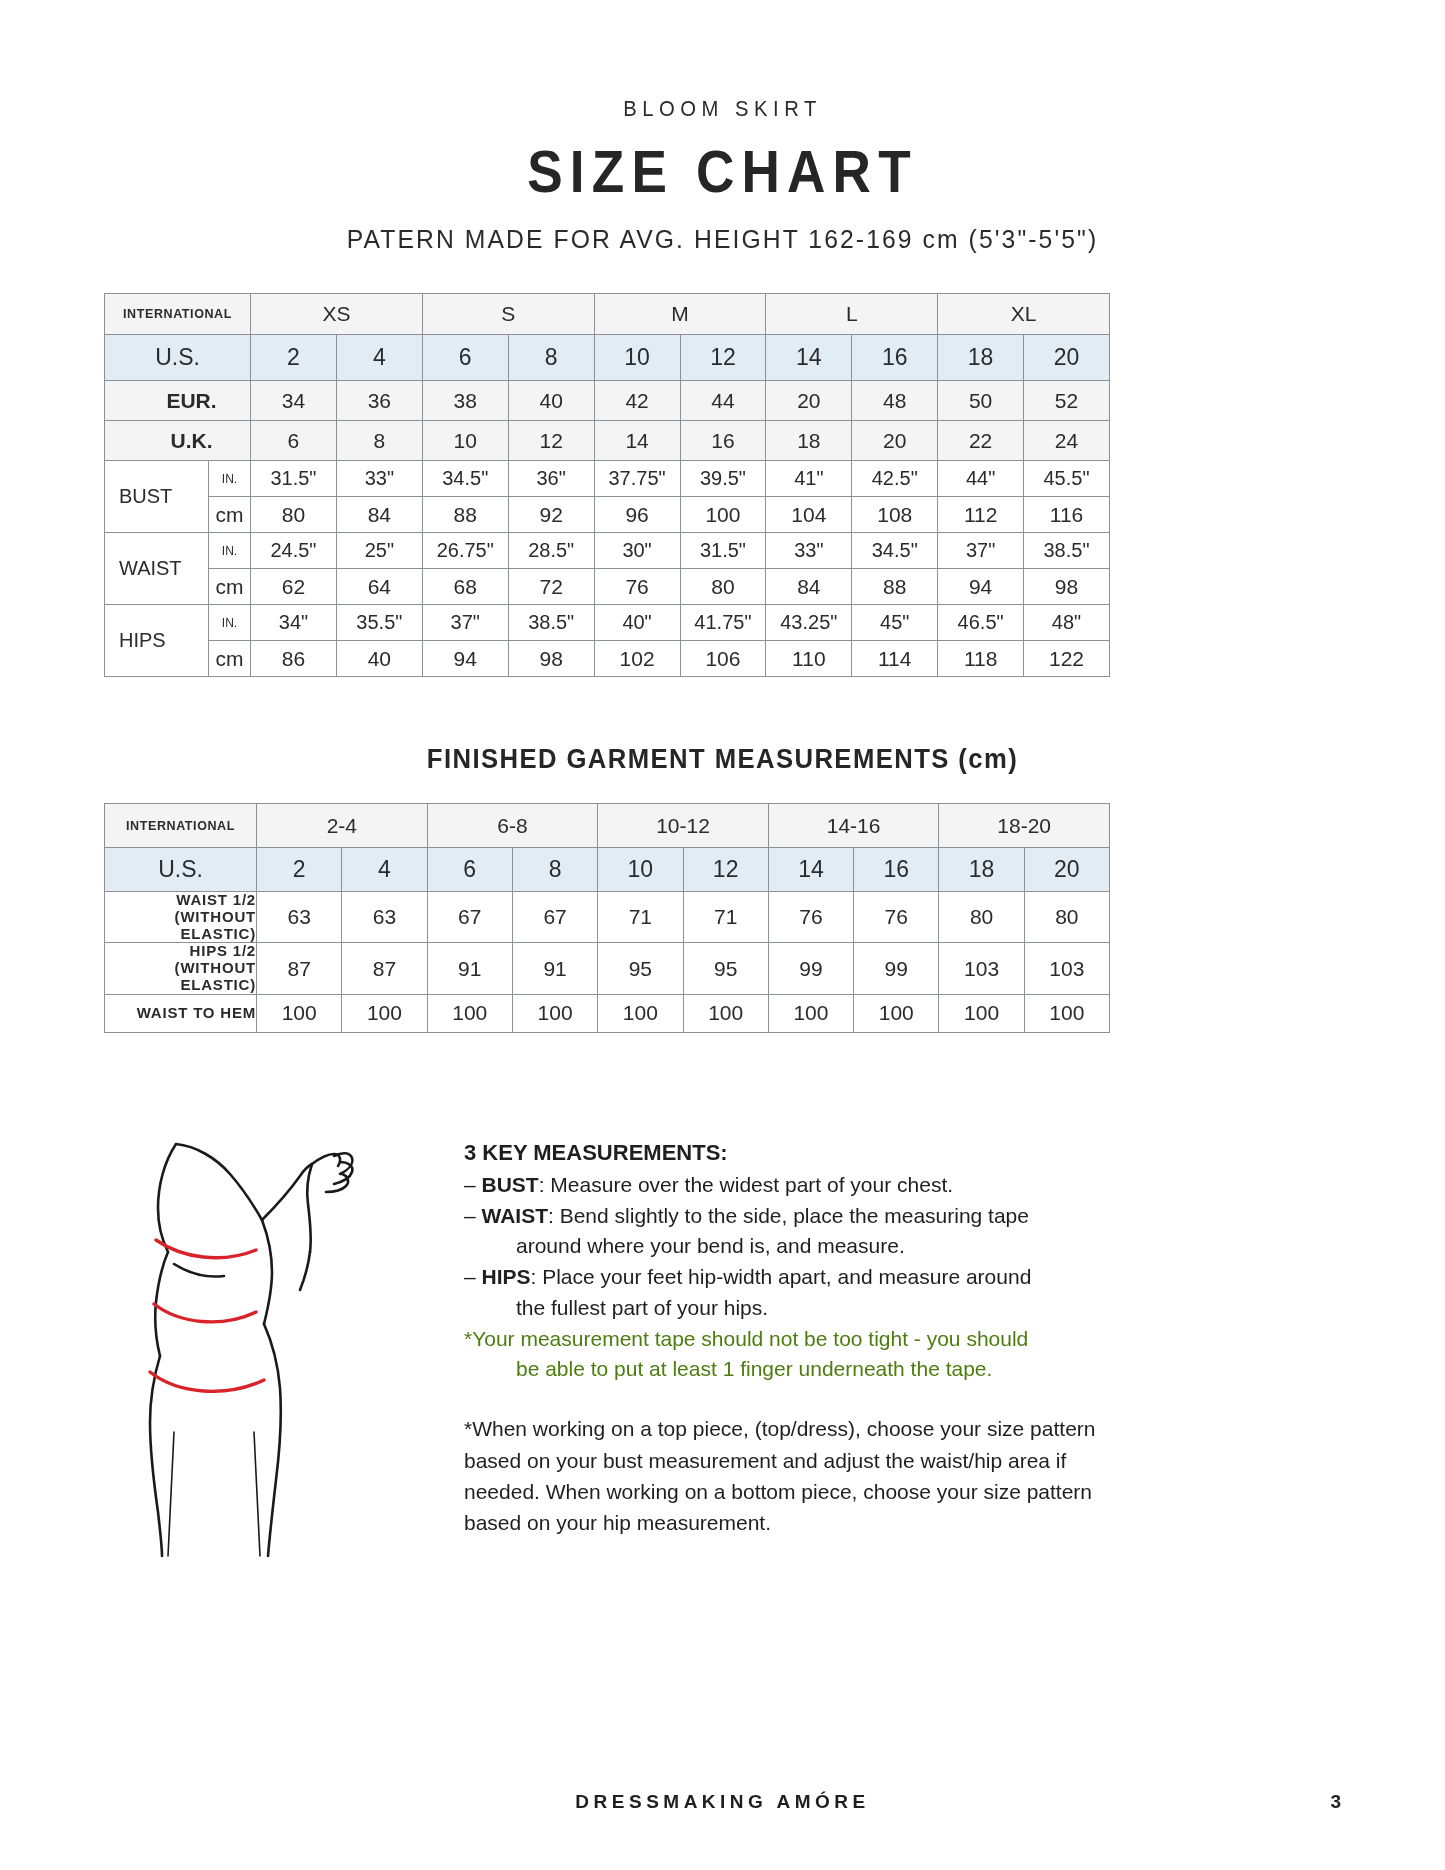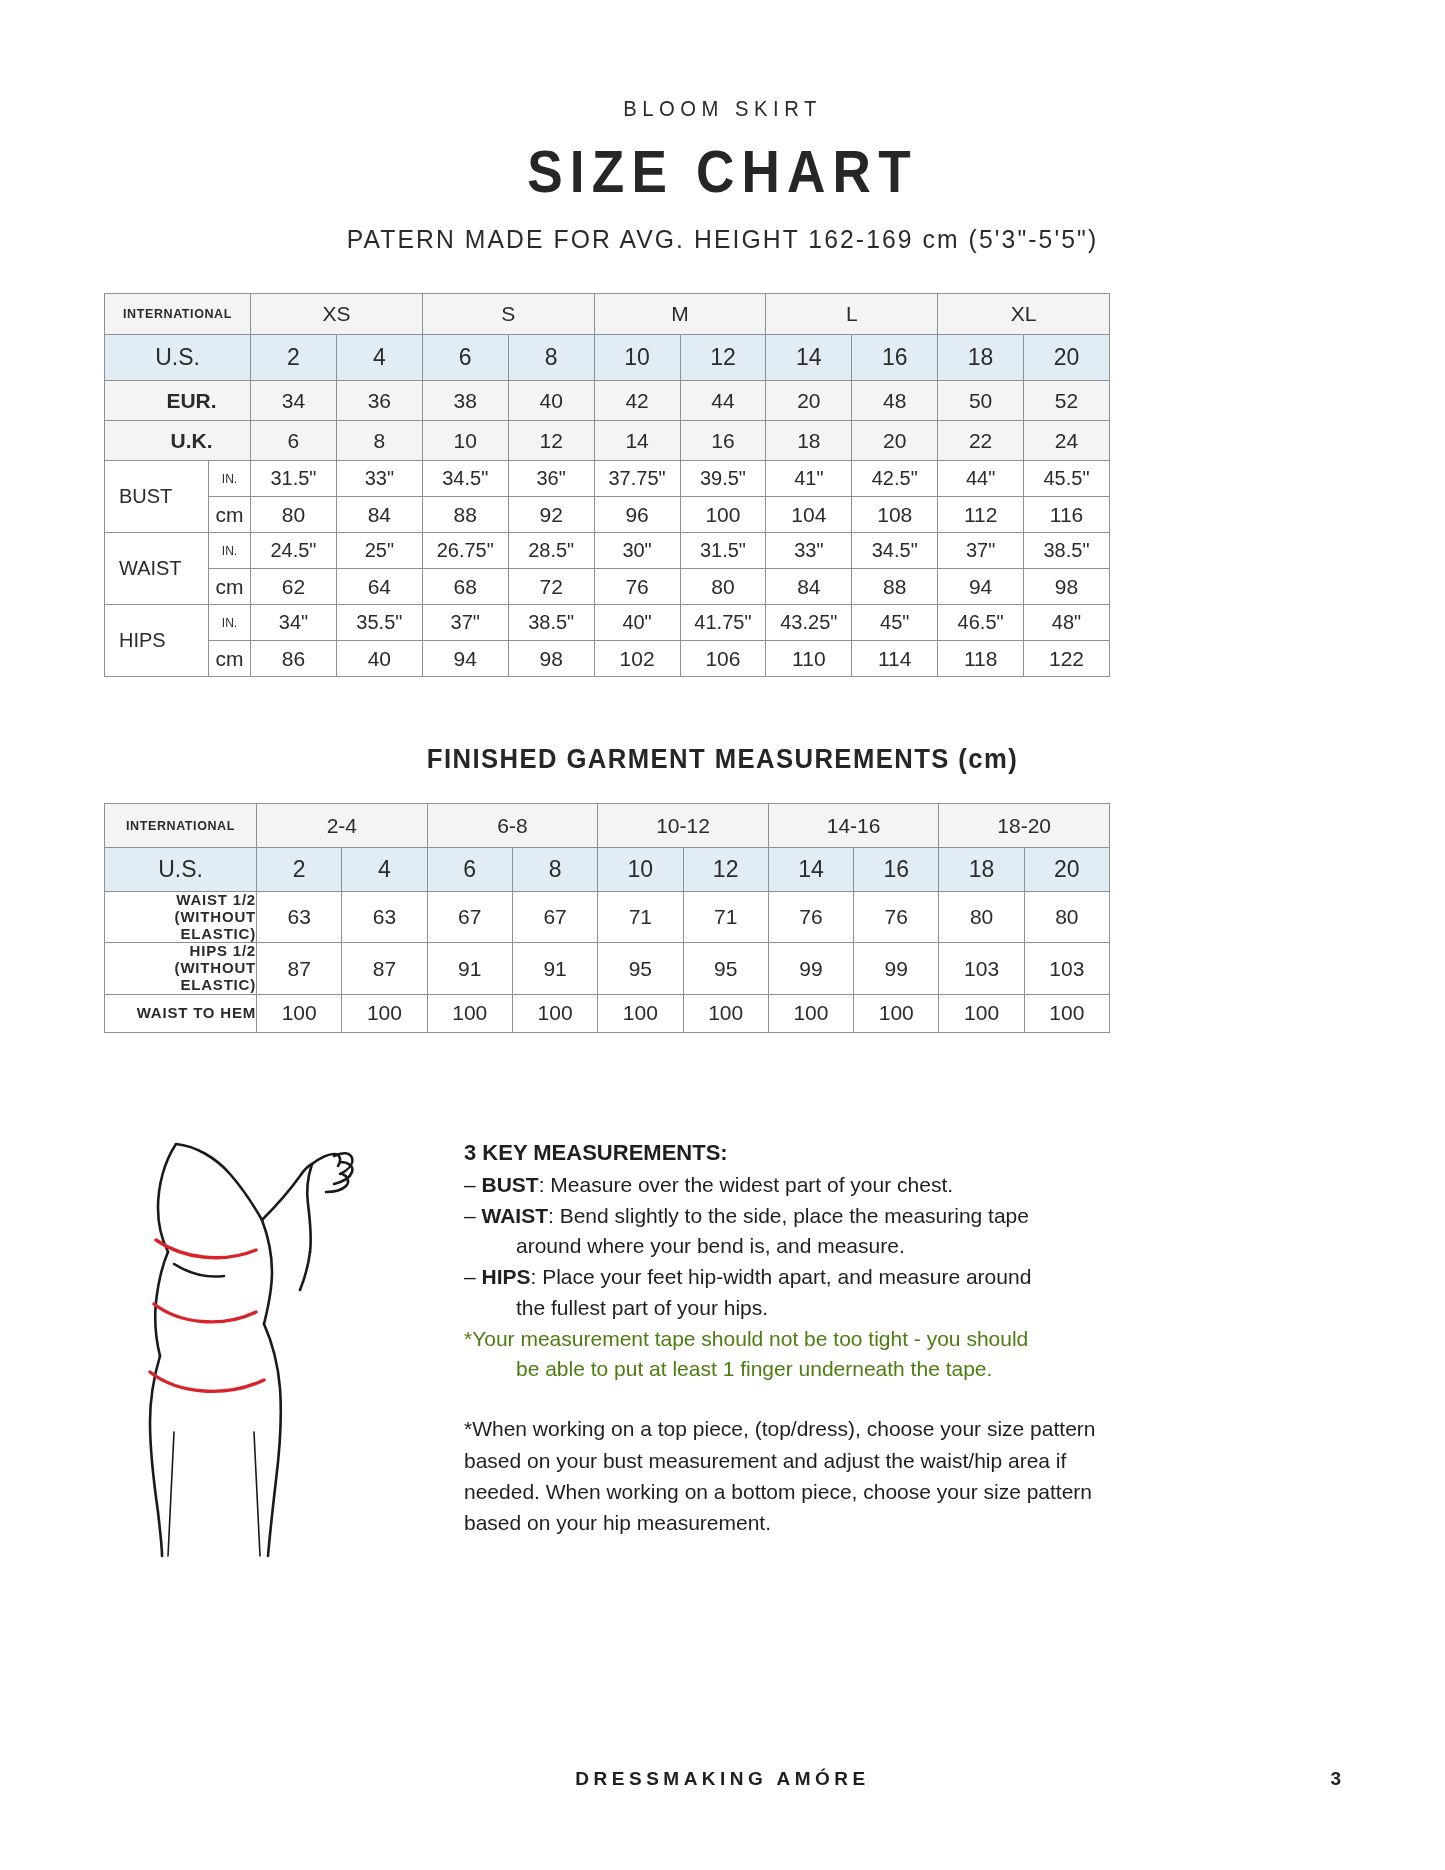--- a/index.html
+++ b/index.html
@@ -172,21 +172,21 @@
     line-height: 1.48;
     color: #1f1f1f;
     margin-top: 30px;
     max-width: 640px;
   }
 
   
   .footer {
     position: absolute;
     left: 0; right: 0;
-    bottom: 80px;
+    bottom: 57px;
     padding: 0 104px;
   }
   .footer-brand {
     text-align: center;
     font-size: 19px;
     font-weight: 700;
     letter-spacing: 4.5px;
     color: #1f1f1f;
   }
   .footer-page {

